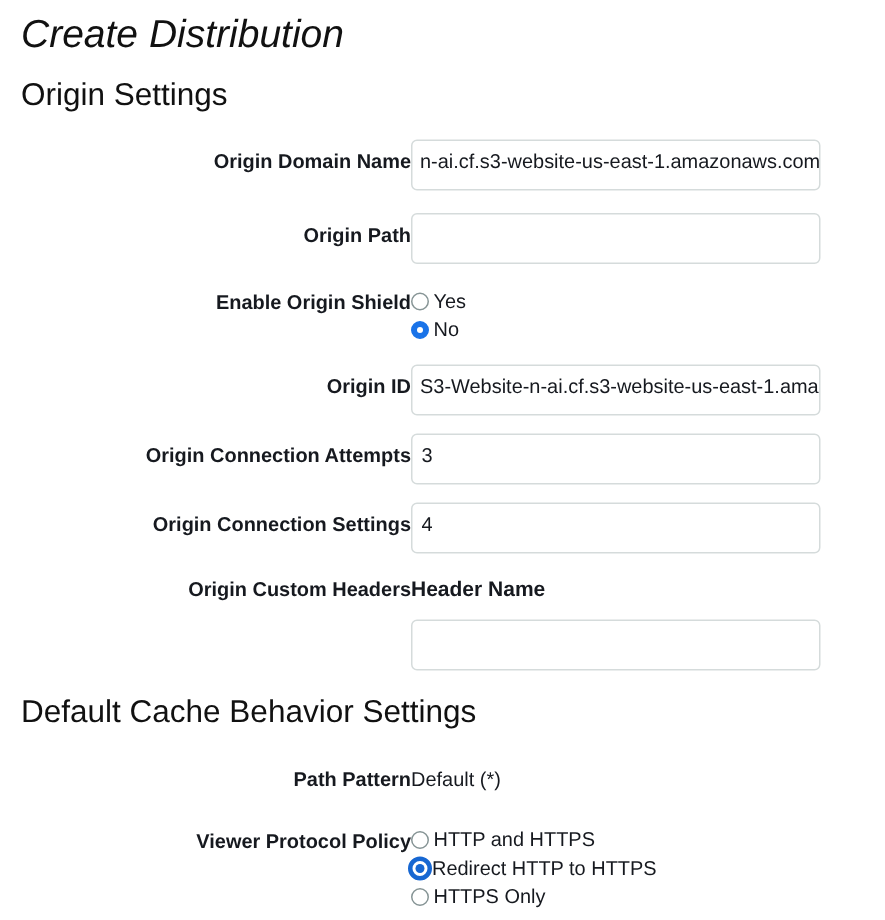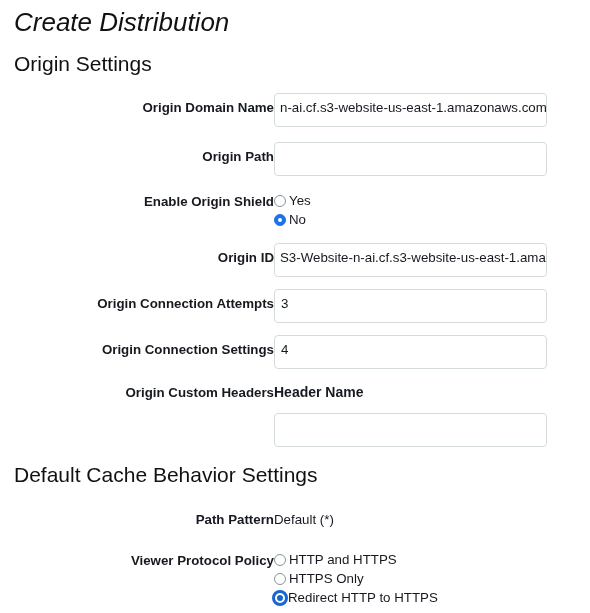--- a/index.html
+++ b/index.html
@@ -283,26 +283,26 @@
     <div class="label">Viewer Protocol Policy</div>
     <div class="control" style="top:-2px;">
       <div class="radio-group">
 
         <div class="radio-row">
           <span class="radio-mark"></span>
           <span class="radio-label">HTTP and HTTPS</span>
         </div>
 
         <div class="radio-row">
+          <span class="radio-mark checked focused"></span>
+          <span class="radio-label">Redirect HTTP to HTTPS</span>
+        </div>
+
+        <div class="radio-row">
           <span class="radio-mark"></span>
           <span class="radio-label">HTTPS Only</span>
         </div>
 
-        <div class="radio-row">
-          <span class="radio-mark checked focused"></span>
-          <span class="radio-label">Redirect HTTP to HTTPS</span>
-        </div>
-
       </div>
     </div>
   </div>
 
 </div>
 
 </body></html>

